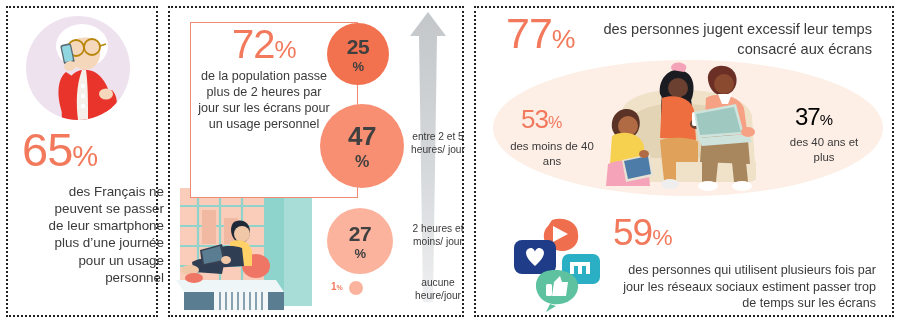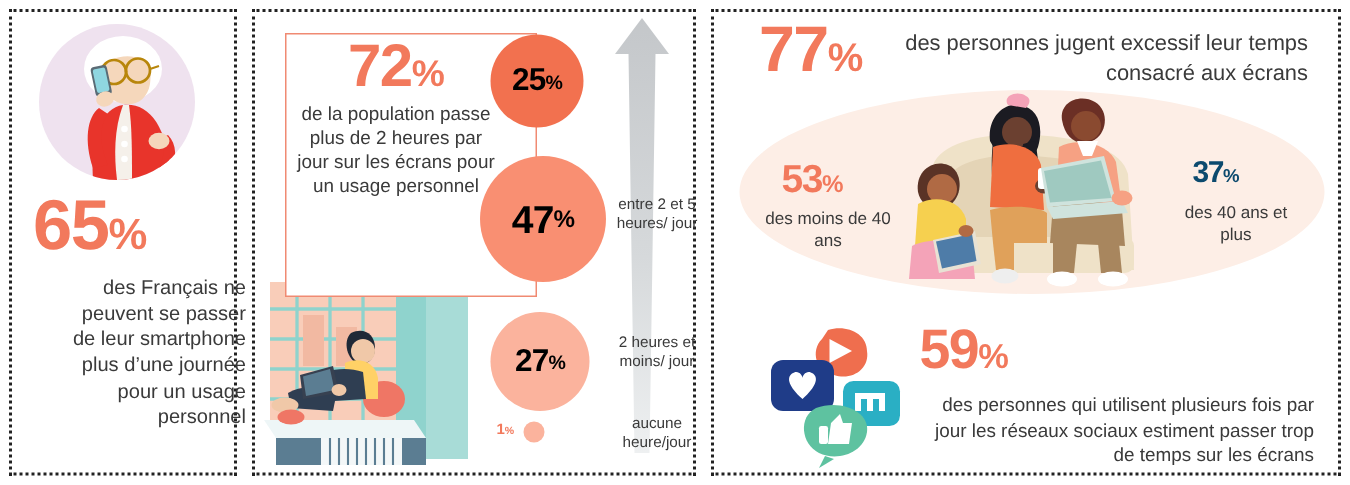--- a/index.html
+++ b/index.html
@@ -15,21 +15,21 @@
   .panel{position:absolute;box-sizing:border-box;}
   .dotted{
     border:2px dotted #222222;
   }
   #panel-left   {left:6px;  top:6px;  width:152px; height:311px;}
   #panel-mid    {left:168px;top:6px;  width:296px; height:311px;}
   #panel-right  {left:474px;top:6px;  width:420px; height:311px;}
 
   
   .pct{
-    color:#f2795c;font-weight:bold;letter-spacing:-1px;
+    color:#f2795c;font-weight:normal;letter-spacing:-1px;
     line-height:.92;white-space:nowrap;
   }
   .pct .sign{font-size:.62em;}
   .body-txt{color:#3a3a3a;line-height:1.28;text-align:right;}
 
   
   #granny-circle{
     position:absolute;left:26px;top:16px;width:104px;height:104px;
     border-radius:50%;background:#efe2ef;overflow:hidden;
   }
@@ -41,23 +41,24 @@
   #mid-box{
     position:absolute;left:190px;top:22px;width:168px;height:176px;
     border:1.6px solid #f08a72;box-sizing:border-box;background:#fff;
     z-index:3;
   }
   #pct-72{position:absolute;left:232px;top:26px;font-size:40px;z-index:4;}
   #txt-72{position:absolute;left:196px;top:68px;width:136px;font-size:12.6px;
           text-align:center;z-index:4;}
 
   .bubble{
-    position:absolute;border-radius:50%;color:#000000;font-weight:bold;
+    position:absolute;border-radius:50%;color:#404040;font-weight:bold;
     display:flex;align-items:center;justify-content:center;
     letter-spacing:-.5px;
+    flex-direction:column;
   }
   .bubble .sign{font-size:.62em;}
   #bub-25{left:327px;top:23px;width:62px;height:62px;background:#f2714f;
           font-size:21px;z-index:5;}
   #bub-47{left:320px;top:104px;width:84px;height:84px;background:#f98f72;
           font-size:26px;z-index:5;}
   #bub-27{left:327px;top:208px;width:66px;height:66px;background:#fbb39d;
           font-size:21px;z-index:5;}
   #dot-1{position:absolute;left:349px;top:281px;width:14px;height:14px;
          border-radius:50%;background:#fbb39d;z-index:5;}
@@ -84,22 +85,22 @@
 
   #family-ellipse{
     position:absolute;left:493px;top:60px;width:390px;height:136px;
     border-radius:50%;background:#fdeee6;z-index:1;
   }
   #family-illu{position:absolute;left:598px;top:54px;z-index:2;}
 
   #pct-53{position:absolute;left:521px;top:108px;font-size:26px;z-index:3;}
   #txt-53{position:absolute;left:510px;top:139px;width:84px;font-size:11.4px;
           text-align:center;line-height:1.3;z-index:3;}
-  #pct-37{position:absolute;left:795px;top:106px;font-size:20px;
-          color:#0c4a6e;z-index:3;}
+  #pct-37{position:absolute;left:795px;top:106px;font-size:24px;
+          color:#000000;z-index:3;}
   #txt-37{position:absolute;left:782px;top:135px;width:84px;font-size:11.4px;
           text-align:center;line-height:1.3;z-index:3;}
 
   #social-illu{position:absolute;left:506px;top:216px;z-index:3;}
   #pct-59{position:absolute;left:613px;top:216px;font-size:37px;z-index:3;}
   #txt-59{position:absolute;left:616px;top:262px;width:260px;font-size:12.6px;
           line-height:1.32;z-index:3;}
 </style>
 </head>
 <body>

